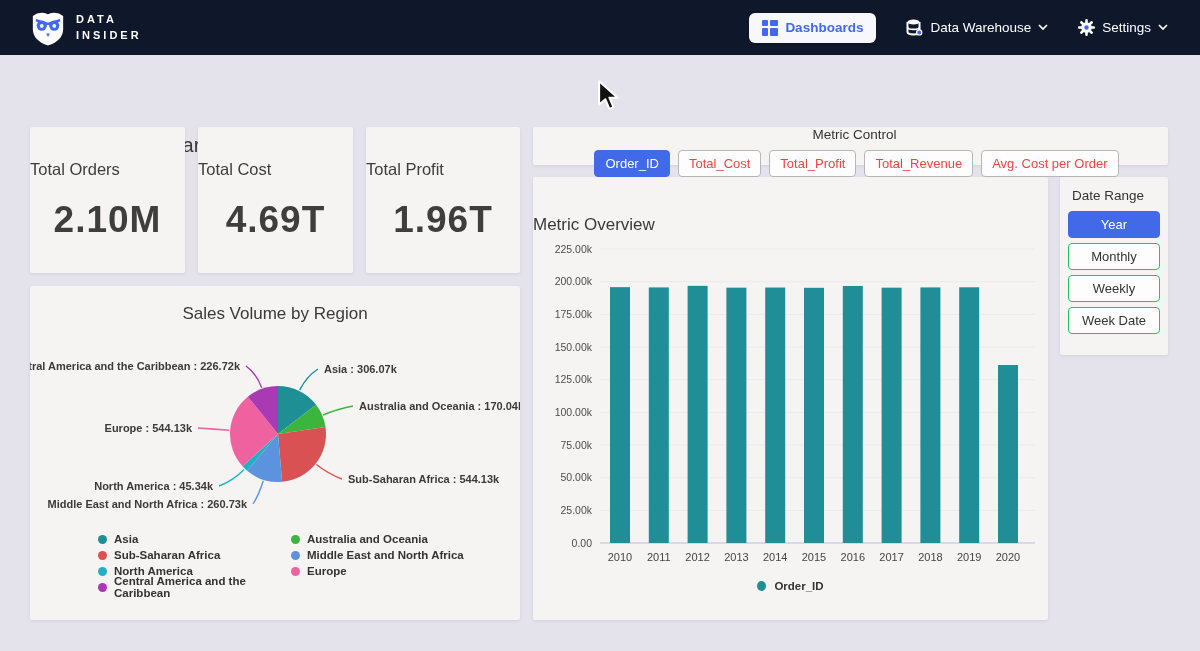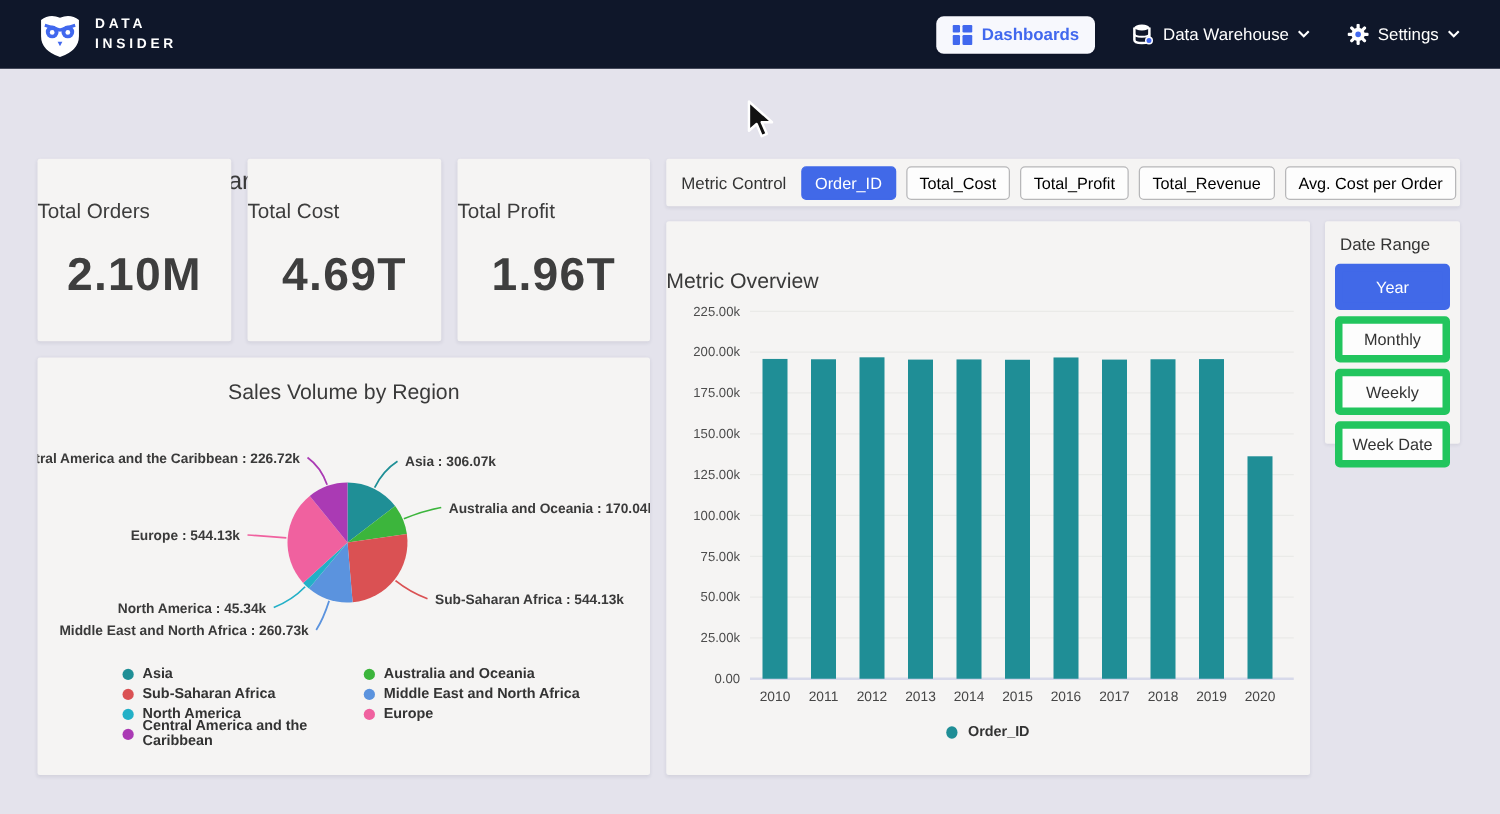--- a/index.html
+++ b/index.html
@@ -33,34 +33,34 @@
   .kpi-label { text-align:left; margin-top:33px; font-size:16.5px; color:#3d3d3d; }
   .kpi-value { text-align:center; margin-top:20px; font-size:37px; font-weight:600; color:#3e3e3e; letter-spacing:1px; }
 
   .pie-card { left:30px; top:286px; width:490px; height:334px; }
   .pie-title { position:absolute; top:18px; left:0; width:100%; text-align:center; font-size:17px; color:#3a3a3a; }
   #pie-svg { position:absolute; top:0; left:0; }
   .pie-legend { position:absolute; top:246px; left:68px; display:grid; grid-template-columns:193px auto; row-gap:2px; }
   .legend-item { display:flex; align-items:center; gap:7px; height:14px; font-size:11.5px; font-weight:bold; color:#333; cursor:pointer; }
   .legend-dot { width:9px; height:9px; border-radius:50%; flex:0 0 9px; }
 
-  .metric-bar { left:533px; top:127px; width:635px; height:38px; display:flex; align-items:center; padding-left:12px; gap:8px; }
+  .metric-bar { left:533px; top:127px; width:635px; height:38px; display:flex; align-items:center; padding-left:12px; gap:8px;flex-direction:column; }
   .metric-label { font-size:13.5px; color:#333; margin-right:4px; }
-  .chip { font-size:13px; padding:5px 10px; border-radius:4px; border:1px solid #b7b7b9; background:#fdfdfd; color:#000000; cursor:pointer; white-space:nowrap; }
+  .chip { font-size:13px; padding:5px 10px; border-radius:4px; border:1px solid #b7b7b9; background:#fdfdfd; color:#ef4444; cursor:pointer; white-space:nowrap; }
   .chip.sel { background:#4169e8; border-color:#4169e8; color:#fff; }
 
   .bar-card { left:533px; top:177px; width:515px; height:443px; }
   .bar-title { position:absolute; top:22px; left:0; width:100%; font-size:17px; color:#3a3a3a;margin-top:16px; }
   #bar-svg { position:absolute; top:0; left:0; }
   .bar-legend { position:absolute; top:403px; left:0; width:100%; display:flex; justify-content:center; align-items:center; gap:8px; font-size:11.5px; font-weight:bold; color:#333; }
   .bar-legend .legend-dot { width:10px; height:10px; }
 
   .date-card { left:1060px; top:177px; width:108px; height:178px; }
   .date-label { font-size:13.5px; color:#333; margin:11px 0 8px 12px; }
-  .date-btn { display:block; width:92px; margin:0 auto 5px auto; text-align:center; font-size:13px; padding:5px 0; border-radius:4px; border:6px solid #22c55e; background:#fdfdfd; color:#333; cursor:pointer; }
+  .date-btn { display:block; width:92px; margin:0 auto 5px auto; text-align:center; font-size:13px; padding:5px 0; border-radius:4px; border:1px solid #22c55e; background:#fdfdfd; color:#333; cursor:pointer; }
   .date-btn.sel { background:#4169e8; border-color:#4169e8; color:#fff; }
 
   .cursor { position:absolute; left:597px; top:80px; pointer-events:none; }
 </style>
 </head>
 <body>
 
 <div class="page">
 
   <div class="nav">

